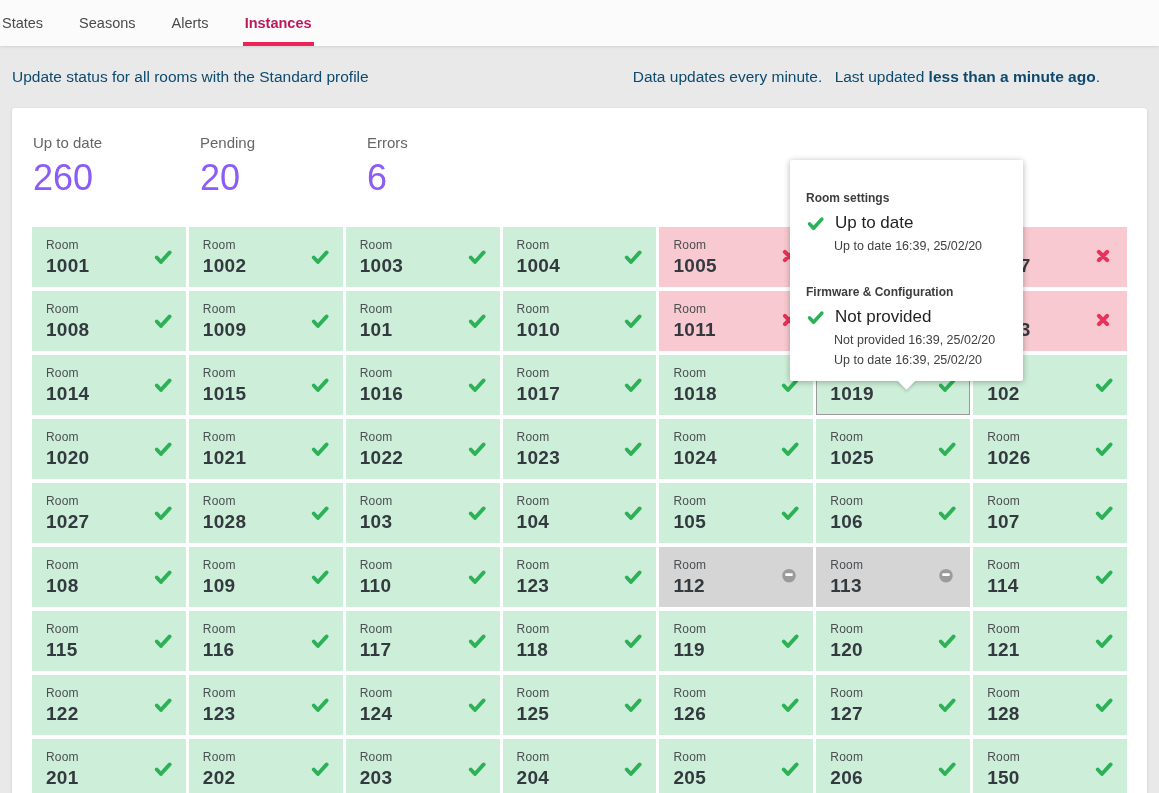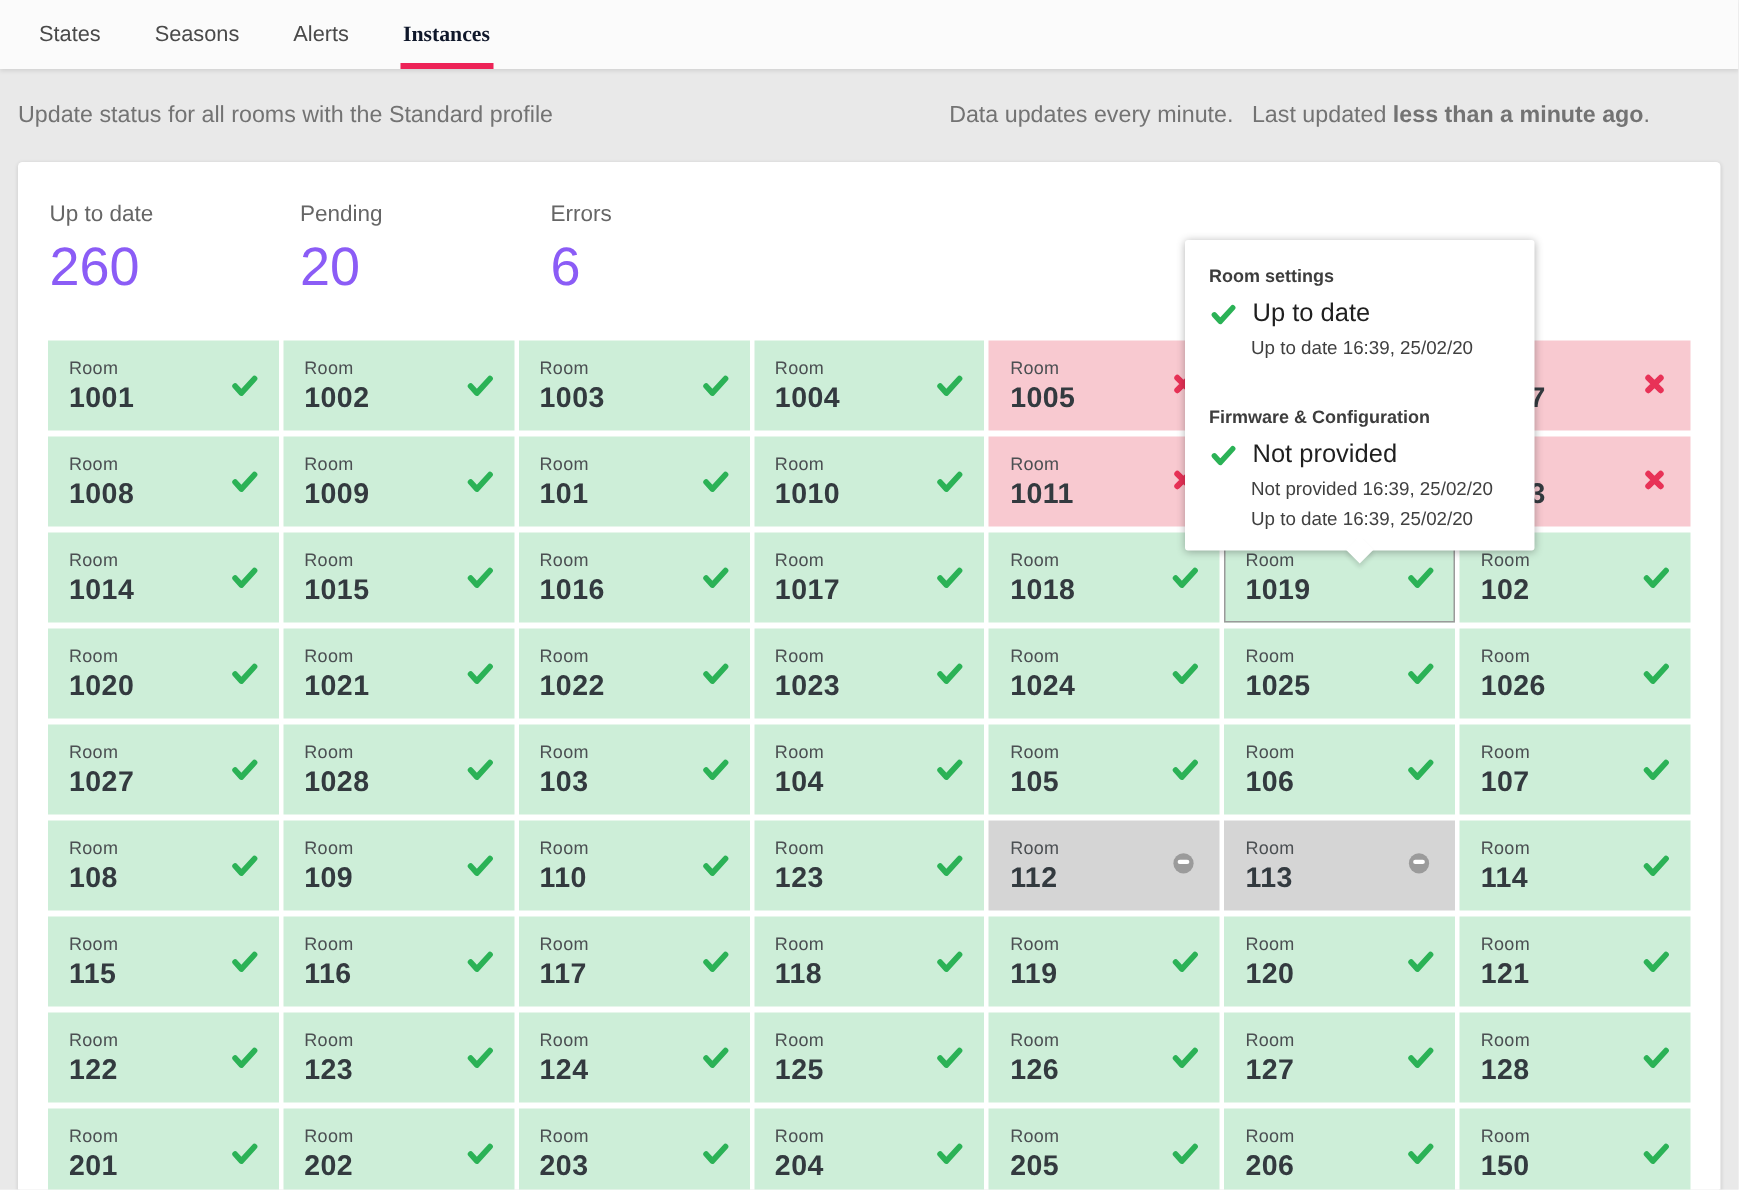--- a/index.html
+++ b/index.html
@@ -10,52 +10,51 @@
     font-family: "Liberation Sans", sans-serif;
     position: relative;
   }
 
   
   .tabbar {
     height: 46px;
     background: #fbfbfb;
     display: flex;
     align-items: stretch;
-    padding-left: 24px;
+    padding-left: 0;
     box-shadow: 0 1px 3px rgba(0,0,0,.10);
     position: relative;
     z-index: 5;
   }
   .tab {
     margin-right: 32px;
     padding: 0 2px;
     display: flex;
     align-items: center;
     font-size: 14.5px;
     color: #4a4a4a;
     cursor: pointer;
     border-bottom: 4px solid transparent;
     padding-top: 4px;
   }
   .tab.active {
     font-weight: bold;
-    color: #0f172a;
+    color: #be185d;
     border-bottom-color: #ed2357;
-    font-family: Liberation Serif, serif;
   }
 
   
   .header-strip {
     height: 62px;
     display: flex;
     align-items: center;
     justify-content: space-between;
     padding: 0 59px 0 12px;
     font-size: 15.5px;
-    color: #737373;
+    color: #0c4a6e;
   }
   .header-right .spacer { display: inline-block; width: 8px; }
   .header-right b { font-weight: bold; }
 
   
   .card {
     position: absolute;
     left: 12px; top: 108px;
     width: 1135px; height: 760px;
     background: #ffffff;
@@ -124,21 +123,21 @@
 
   
   .tooltip {
     position: absolute;
     left: 790px; top: 160px;
     width: 233px;
     min-height: 188px;
     background: #ffffff;
     border-radius: 2px;
     box-shadow: 0 1px 6px rgba(0,0,0,.30);
-    padding: 13px 16px 14px 16px;
+    padding: 27px 16px 14px 16px;
     z-index: 20;
   }
   .tooltip::after {
     content: "";
     position: absolute;
     bottom: -6px; left: 110px;
     width: 13px; height: 13px;
     background: #ffffff;
     transform: rotate(45deg);
     box-shadow: 2px 2px 3px rgba(0,0,0,.12);

